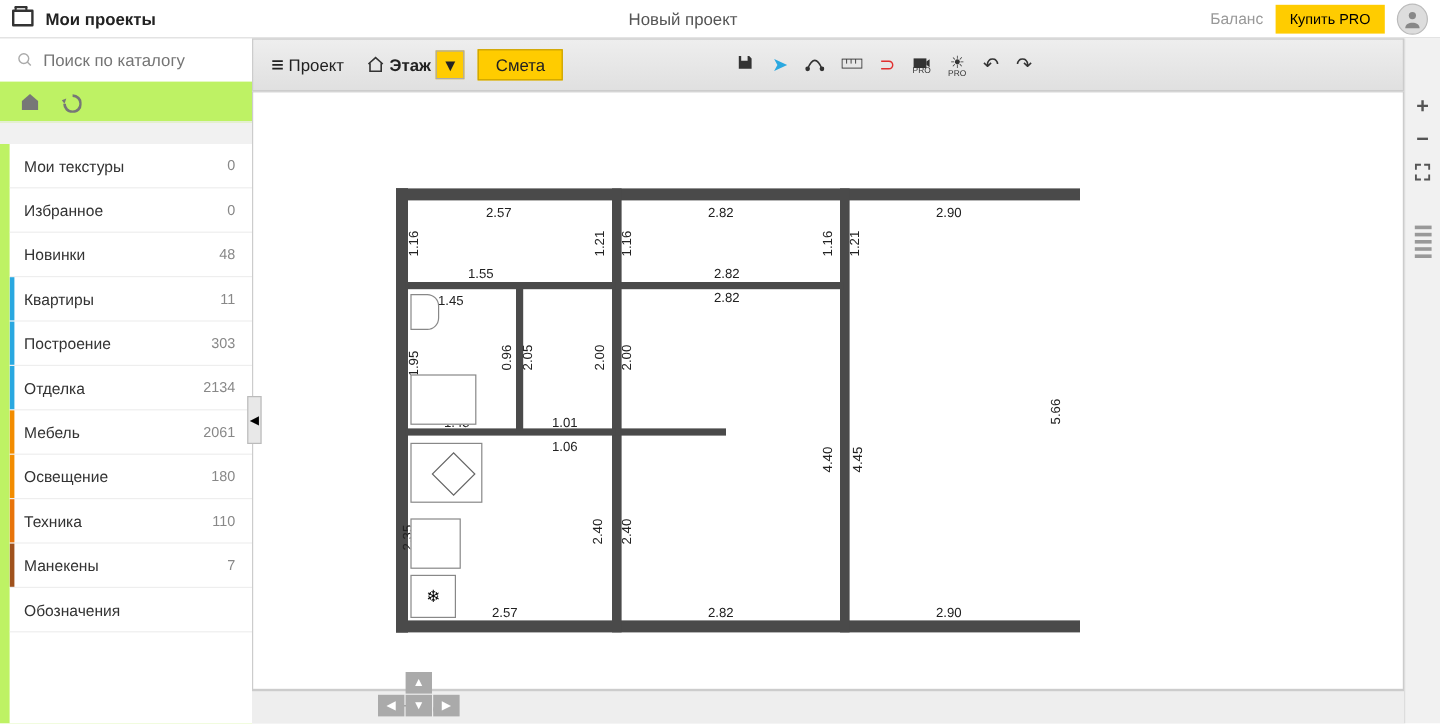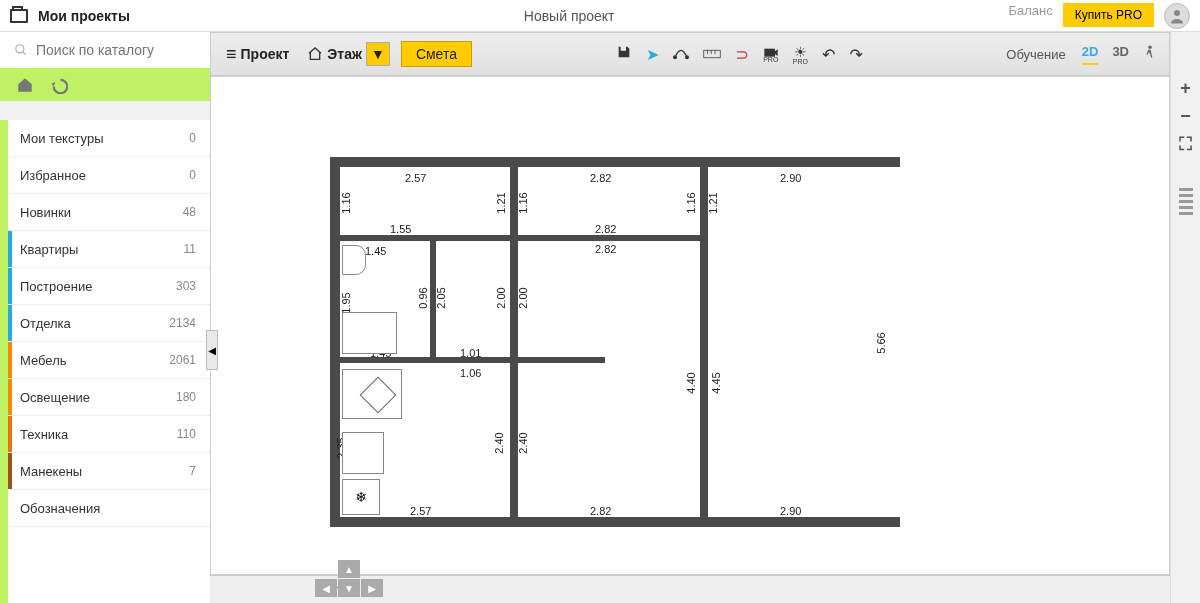--- a/index.html
+++ b/index.html
@@ -1,23 +1,23 @@
 <!DOCTYPE html>
 <html><head>
 <meta charset="utf-8">
 <style>
 *{box-sizing:border-box;margin:0;padding:0;font-family:Arial,Helvetica,sans-serif}
 body{width:1200px;height:603px;background:#fff;overflow:hidden;position:relative}
 .topbar{height:32px;display:flex;align-items:center;border-bottom:1px solid #ddd;background:#fff}
 .logo{width:210px;padding-left:16px;font-size:18px;font-weight:500;color:#37a9e6}
-.topbar-left{display:flex;align-items:center;gap:10px;padding-left:10px;flex:0 0 auto}
+.topbar-left{display:flex;align-items:flex-start;gap:10px;padding-left:10px;flex:0 0 auto}
 .folder-icon{width:18px;height:14px;border:2px solid #333;border-radius:1px;position:relative}
 .folder-icon::before{content:'';position:absolute;top:-5px;left:0;width:7px;height:3px;border:2px solid #333;border-bottom:none;border-radius:1px 1px 0 0}
 .topbar-title{flex:1;text-align:center;font-size:14px;color:#555}
-.topbar-right{display:flex;align-items:flex-start;gap:10px;padding-right:10px}
+.topbar-right{display:flex;align-items:center;gap:10px;padding-right:10px}
 .balance{font-size:13px;color:#999}
 .pro-btn{background:#ffcc00;border:none;padding:5px 12px;font-size:12px;font-weight:500;cursor:pointer}
 .avatar{width:26px;height:26px;border-radius:50%;background:#ddd;border:1px solid #bbb;display:flex;align-items:center;justify-content:center}
 .avatar svg{width:18px;height:18px;fill:#888}
 .search-row{height:36px;width:210px;display:flex;align-items:center;padding:0 14px;gap:8px;position:absolute;top:32px;left:0}
 .search-icon{width:14px;height:14px}
 .search-input{border:none;font-size:14px;color:#701a75;outline:none;width:150px}
 .main{position:absolute;top:32px;left:210px;right:30px;bottom:0;background:#e4e4e4}
 .toolbar{height:44px;background:linear-gradient(#eee,#e0e0e0);border:1px solid #ccc;display:flex;align-items:center;padding:0 8px;gap:4px}
 .tbtn{display:flex;align-items:center;justify-content:center;padding:4px 6px;font-size:14px;color:#222;cursor:pointer;gap:4px;border:1px solid transparent}
@@ -151,21 +151,21 @@
       </div>
     </div>
 </div>
 
 <div class="collapse-handle">◀</div>
 
 <div class="main">
   <div class="toolbar">
     <div class="tbtn">
       <span style="font-size:18px">≡</span>
-      <span style="font-weight:700">Проект</span>
+      <span style="font-weight:400">Проект</span>
     </div>
     <div class="tbtn">
       <svg width="16" height="16" viewBox="0 0 24 24" fill="none" stroke="#333" stroke-width="2">
           <path d="M3 11l9-8 9 8M5 10v10h14V10"></path>
         </svg>
       <span style="font-weight:600">Этаж</span>
       <span class="floor-select">▼</span>
     </div>
     <div class="tbtn yellow">Смета</div>
 
@@ -191,31 +191,20 @@
             <rect x="2" y="4" width="16" height="12"></rect>
             <path d="M18 8l4-3v10l-4-3z"></path>
           </svg>
           <span class="pro-label">PRO</span>
         </span>
       <span class="mid-icon" style="display:flex;flex-direction:column;align-items:center;font-size:14px">☀<span class="pro-label">PRO</span></span>
       <span class="mid-icon" style="font-size:16px">↶</span>
       <span class="mid-icon" style="font-size:16px">↷</span>
     </div>
 
-    <div class="toolbar-right">
-      <span style="font-size:13px;color:#555">Обучение</span>
-      <div class="view-tabs">
-        <span class="view-tab active">2D</span>
-        <span class="view-tab">3D</span>
-        <span class="view-tab"><svg width="14" height="16" viewBox="0 0 24 24" fill="#666">
-              <circle cx="12" cy="4" r="3"></circle>
-              <path d="M9 8l-3 8 2 1 2-5 2 3 2 7 2-1-2-8-1-5z"></path>
-            </svg></span>
-      </div>
-    </div>
   </div>
 
   <div class="canvas">
     <div class="plan">
 
       <div class="wall" style="left:0;top:0;width:570px;height:10px"></div>
       <div class="wall" style="left:0;top:0;width:10px;height:370px"></div>
       <div class="wall" style="left:0;top:360px;width:570px;height:10px"></div>
       <div class="wall" style="left:560;top:0;width:10px;height:370px"></div>
 

